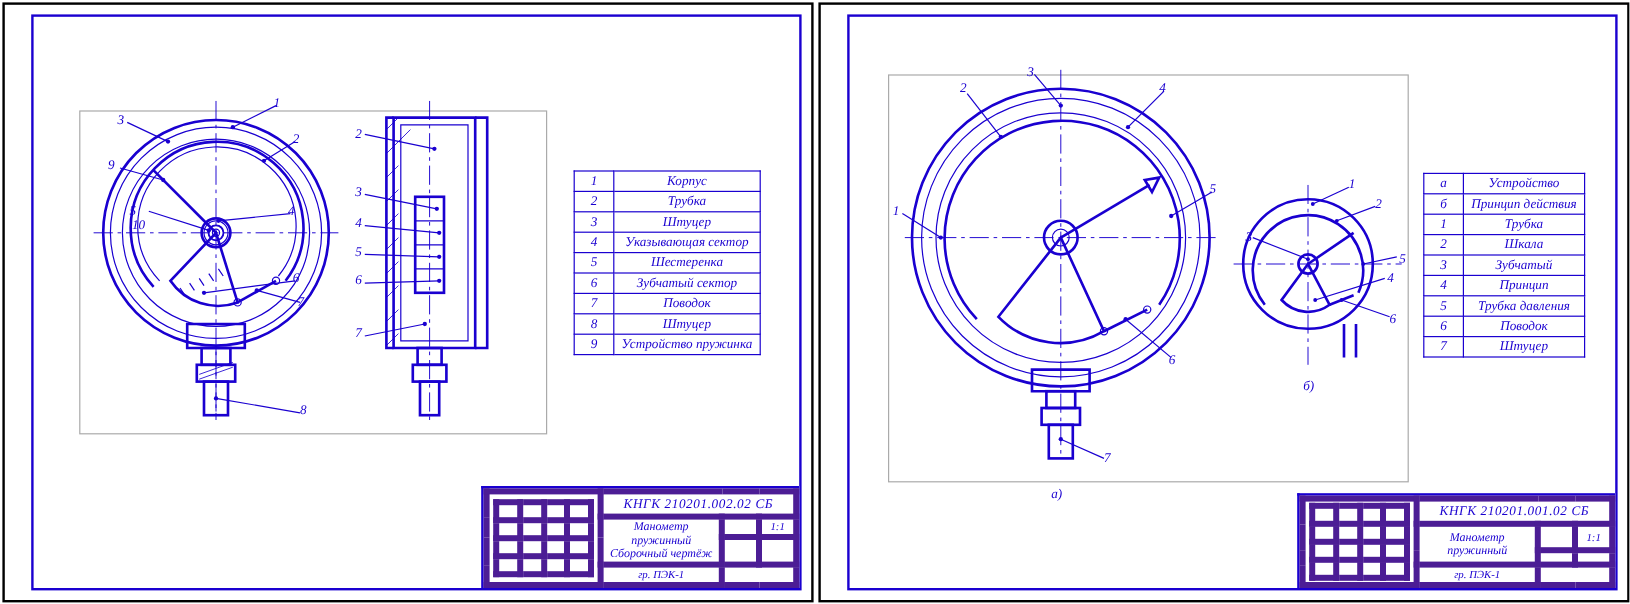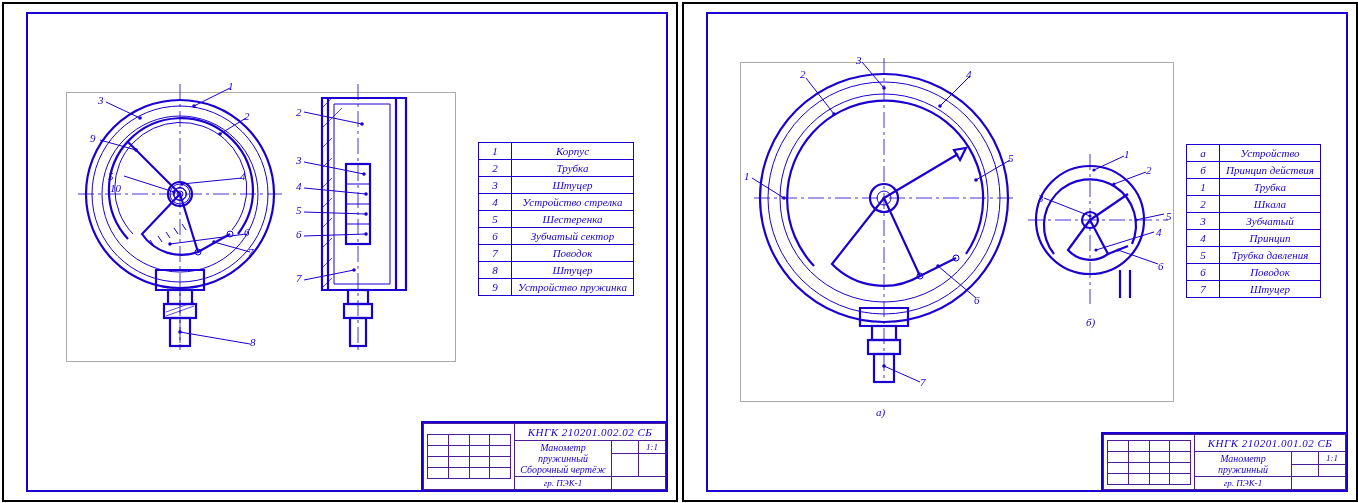--- a/index.html
+++ b/index.html
@@ -7,21 +7,21 @@
   .sheet{position:absolute;top:2px;height:496px;border:2px solid #000;background:#fff;}
   .sheet.left{left:2px;width:672px;}
   .sheet.right{left:682px;width:672px;}
   .frame{position:absolute;left:22px;right:8px;top:8px;bottom:8px;border:2px solid #1a00d0;}
   .figzone{position:absolute;border:1px solid #aaa;}
   .parts{position:absolute;border-collapse:collapse;font-size:11px;font-style:italic;}
   .parts td{border:1px solid #1a00d0;padding:2px 6px;text-align:center;white-space:nowrap;}
   .parts td.num{width:20px;}
   .tb{position:absolute;right:0;bottom:0;border:2px solid #1a00d0;border-right:none;border-bottom:none;background:#fff;}
   .tb table{border-collapse:collapse;font-size:9px;font-style:italic;}
-  .tb td{border:1px solid #4c1d95;padding:1px 3px;text-align:center;}
+  .tb td{border:5px solid #4c1d95;padding:1px 3px;text-align:center;}
   .tb .code{font-size:11px;letter-spacing:.5px;padding:2px 4px;}
   .tb .title{font-size:10px;line-height:1.1;}
   .lbl{position:absolute;font-size:11px;font-style:italic;color:#1a00d0;}
   .leader{stroke:#1a00d0;stroke-width:1;fill:none;}
   .leader-dot{fill:#1a00d0;}
   .thin{stroke:#1a00d0;stroke-width:1;fill:none;}
   .thick{stroke:#1a00d0;stroke-width:2.2;fill:none;}
   .center{stroke:#1a00d0;stroke-width:0.8;stroke-dasharray:16 4 3 4;fill:none;}
   .hatch{stroke:#1a00d0;stroke-width:0.7;}
 </style>
@@ -167,21 +167,21 @@
       <tr>
               <td class="num">2</td>
               <td>Трубка</td>
             </tr>
       <tr>
               <td class="num">3</td>
               <td>Штуцер</td>
             </tr>
       <tr>
               <td class="num">4</td>
-              <td>Устройство стрелка</td>
+              <td>Указывающая сектор</td>
             </tr>
       <tr>
               <td class="num">5</td>
               <td>Шестеренка</td>
             </tr>
       <tr>
               <td class="num">6</td>
               <td>Зубчатый сектор</td>
             </tr>
       <tr>

